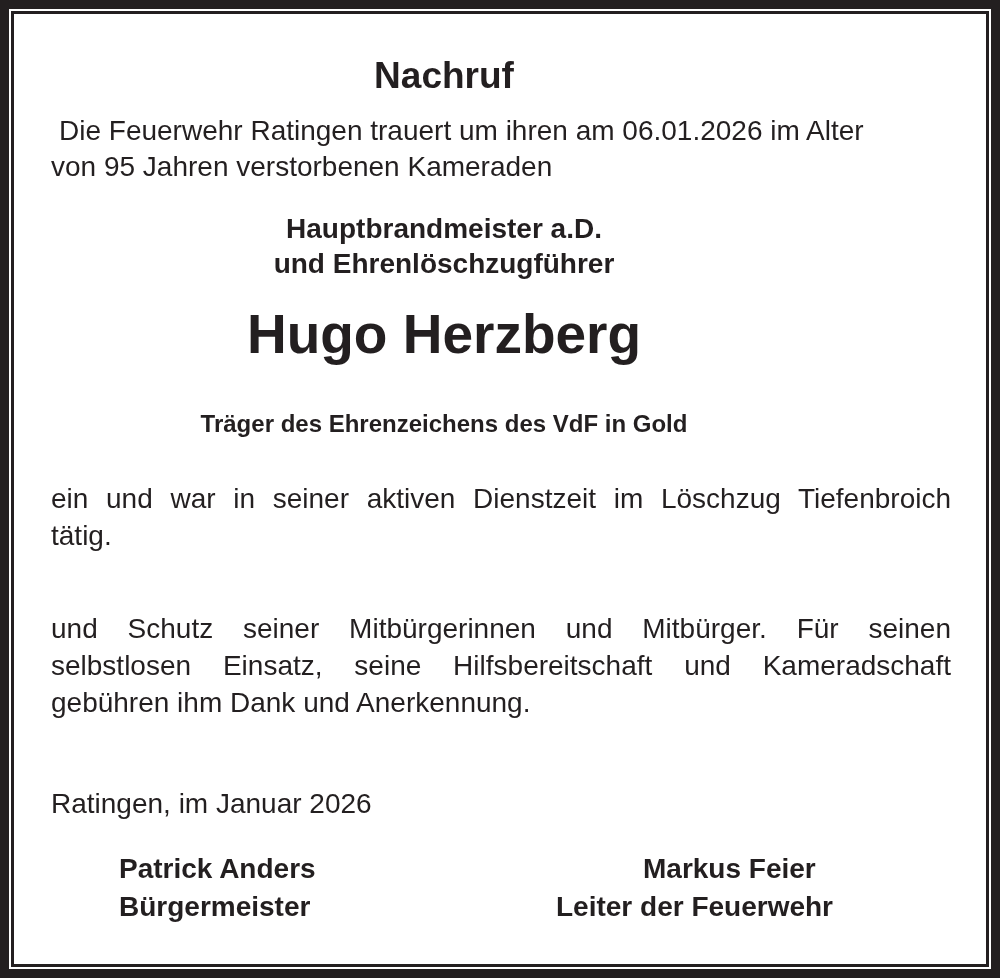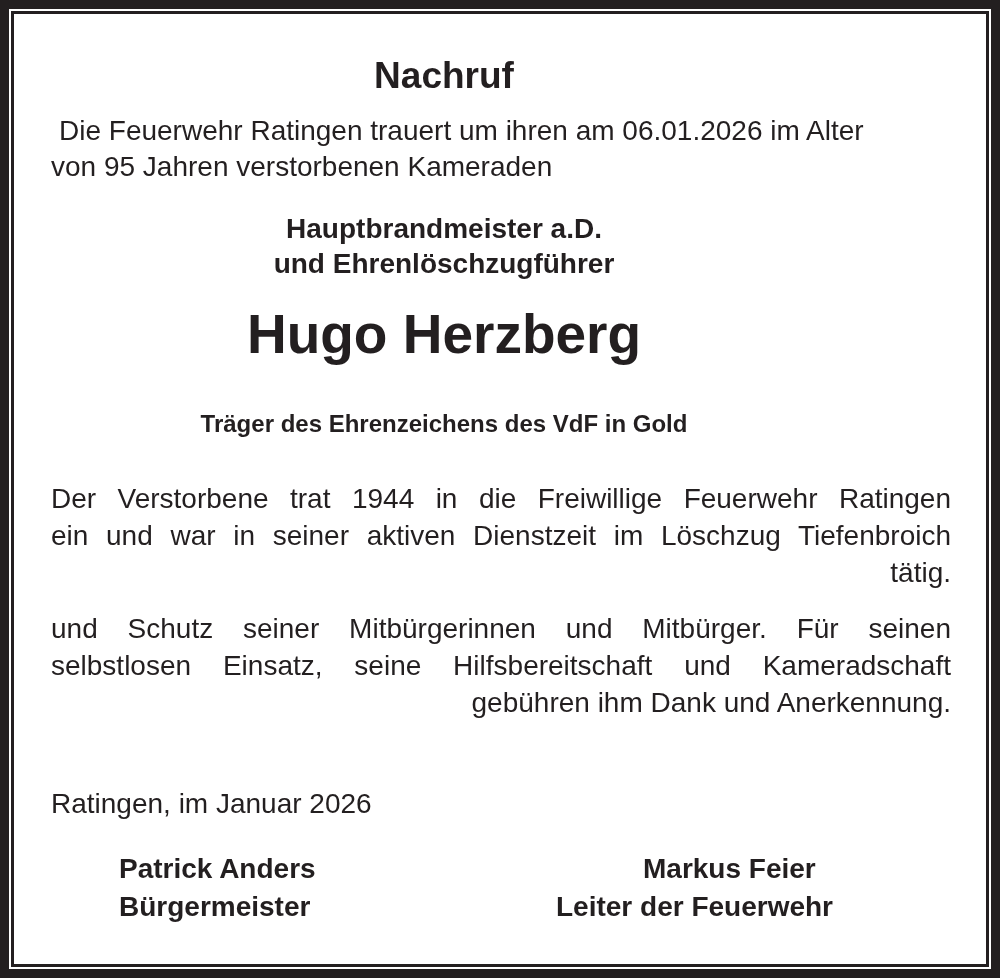--- a/index.html
+++ b/index.html
@@ -31,21 +31,21 @@
     .intro { left: 51px; font-size: 28px; }
     #intro1 { top: 115px; margin-left: 8px; }
     #intro2 { top: 151px; }
     .rank { font-size: 28px; }
     #rank1 { top: 213px; }
     #rank2 { top: 248px; }
     #name { top: 302px; font-size: 55px; letter-spacing: 0px; }
     #award { top: 410px; font-size: 24px; }
 
     .para { left: 51px; width: 900px; font-size: 28px; line-height: 37px; }
-    .para-line { display: block; white-space: nowrap; text-align: right; }
+    .para-line { display: block; white-space: nowrap; }
     .justify { text-align: justify; text-align-last: justify; }
     #para1 { top: 480px; }
     #para2 { top: 610px; }
 
     #place { top: 788px; left: 51px; font-size: 28px; }
 
     .sig { font-size: 28px; font-weight: bold; }
     #sig1-name { top: 853px; left: 119px; }
     #sig1-role { top: 891px; left: 119px; }
     #sig2-name { top: 853px; left: 618px; margin-left: 25px; }
@@ -64,21 +64,20 @@
   <p id="intro2" class="t intro">von 95 Jahren verstorbenen Kameraden</p>
 
   <p id="rank1" class="t center bold rank">Hauptbrandmeister a.D.</p>
   <p id="rank2" class="t center bold rank">und Ehrenlöschzugführer</p>
 
   <h2 id="name" class="t center bold">Hugo Herzberg</h2>
 
   <p id="award" class="t center bold">Träger des Ehrenzeichens des VdF in Gold</p>
 
   <div id="para1" class="t para">
-    <span class="para-line justify">Der Verstorbene trat 1944 in die Freiwillige Feuerwehr Ratingen</span>
     <span class="para-line justify">ein und war in seiner aktiven Dienstzeit im Löschzug Tiefenbroich</span>
     <span class="para-line">tätig.</span>
   </div>
 
   <div id="para2" class="t para">
     <span class="para-line justify">und Schutz seiner Mitbürgerinnen und Mitbürger. Für seinen</span>
     <span class="para-line justify">selbstlosen Einsatz, seine Hilfsbereitschaft und Kameradschaft</span>
     <span class="para-line">gebühren ihm Dank und Anerkennung.</span>
   </div>
 

